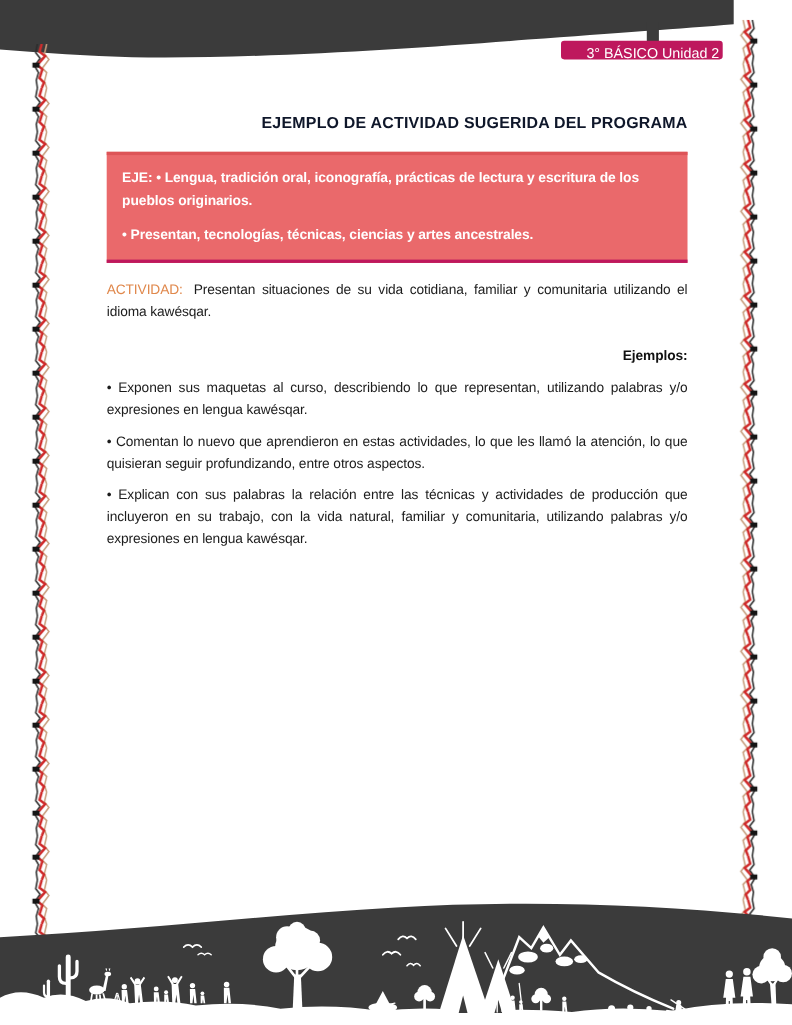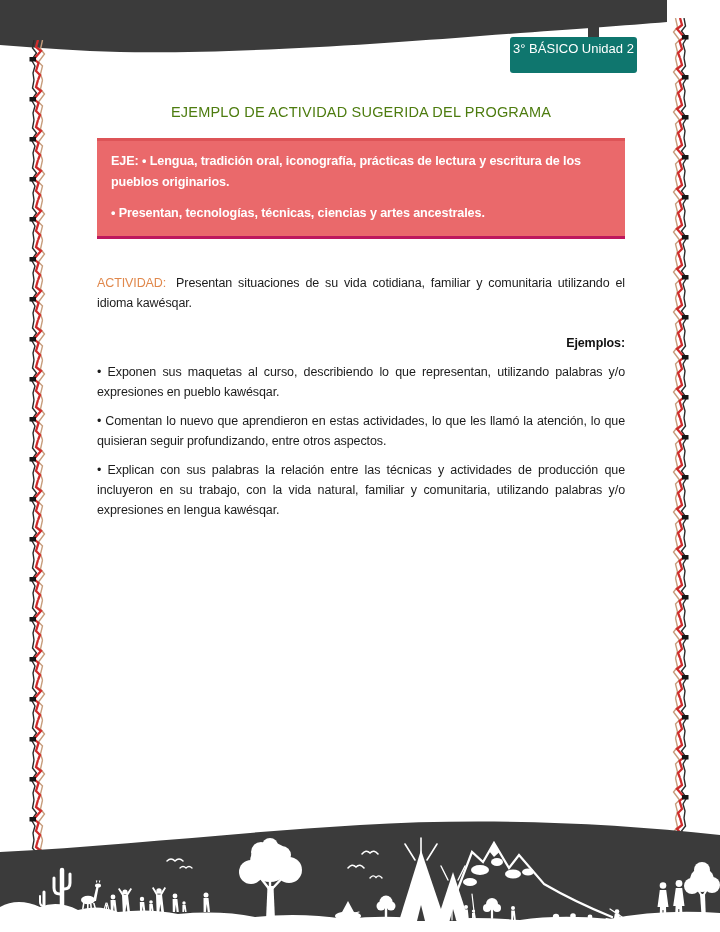--- a/index.html
+++ b/index.html
@@ -4,47 +4,47 @@
 <style>
   html,body{margin:0;padding:0;}
   body{background:#fff;}
   .page{
     position:relative;width:720px;height:932px;background:#ffffff;overflow:hidden;
     font-family:"Liberation Sans","DejaVu Sans",sans-serif;color:#1c1c1c;
   }
   
   .top-banner-svg{position:absolute;top:0;left:0;}
   .unit-badge{
-    position:absolute;left:510px;top:37px;width:127px;height:36px;
-    background:#0f766e;color:#fff;border-radius:3px;
-    font-size:13px;line-height:24px;text-align:center;white-space:nowrap;
+    position:absolute;left:510px;top:37px;width:127px;height:17px;
+    background:#be185d;color:#fff;border-radius:3px;
+    font-size:13px;line-height:24px;text-align:center;white-space:nowrap;padding-left:20px;
   }
   
   .border-left{position:absolute;left:27px;top:40px;}
   .border-right{position:absolute;left:669px;top:18px;}
   
   .content{
     position:absolute;left:97px;top:102px;width:528px;
     font-size:12.5px;line-height:20px;letter-spacing:-0.1px;
   }
   .doc-title{
-    margin:0 0 0 0;font-size:14.5px;font-weight:normal;color:#4d7c0f;
-    text-align:center;letter-spacing:0.2px;
+    margin:0 0 0 0;font-size:14.5px;font-weight:bold;color:#0f172a;
+    text-align:right;letter-spacing:0.2px;
   }
   .eje-box{
     margin-top:16px;background:#ea696b;color:#ffffff;font-weight:bold;
     border-top:3px solid #dd5457;border-bottom:3px solid #be185d;
     padding:10px 14px 12px 14px;font-size:12.6px;line-height:21px;
   }
   .eje-box p{margin:0;}
   .eje-box p + p{margin-top:10px;}
   .contexto{
     margin:18px 0 0 0;font-weight:bold;color:#b04a3f;font-size:12.8px;
   }
-  .actividad{margin:34px 0 0 0;text-align:justify;}
+  .actividad{margin:14px 0 0 0;text-align:justify;}
   .actividad .act-label{color:#e0884c;margin-right:4px;}
   .ejemplos-heading{margin:20px 0 0 0;font-weight:bold;color:#111;text-align:right;}
   .bullet{margin:9px 0 0 0;text-align:justify;}
   
   .footer-art{position:absolute;left:0;bottom:0;}
   .sil{fill:#ffffff;}
   .stk{stroke:#ffffff;fill:none;stroke-linecap:round;}
 </style>
 </head>
 <body>
@@ -94,21 +94,21 @@
     </div>
 
 
     <p class="actividad">
       <span class="act-label">ACTIVIDAD:</span>
       <span>Presentan situaciones de su vida cotidiana, familiar y comunitaria utilizando el idioma kawésqar.</span>
     </p>
 
     <p class="ejemplos-heading">Ejemplos:</p>
 
-    <p class="bullet">• Exponen sus maquetas al curso, describiendo lo que representan, utilizando palabras y/o expresiones en pueblo kawésqar.</p>
+    <p class="bullet">• Exponen sus maquetas al curso, describiendo lo que representan, utilizando palabras y/o expresiones en lengua kawésqar.</p>
     <p class="bullet">• Comentan lo nuevo que aprendieron en estas actividades, lo que les llamó la atención, lo que quisieran seguir profundizando, entre otros aspectos.</p>
     <p class="bullet">• Explican con sus palabras la relación entre las técnicas y actividades de producción que incluyeron en su trabajo, con la vida natural, familiar y comunitaria, utilizando palabras y/o expresiones en lengua kawésqar.</p>
   </div>
 
   <svg class="footer-art" width="720" height="122" viewBox="0 0 720 122">
 
     <path d="M0,42 C120,36 240,22 360,15 C480,8 600,12 720,25 L720,122 L0,122 Z" fill="#3b3b3b"></path>
 
     <path class="sil" d="M0,122 L0,97 Q18,87 40,97 Q58,90 78,100 Q98,94 118,102 Q150,98 178,104 Q220,100 255,107 Q300,102 345,109 Q390,104 430,110 Q470,106 520,110 Q560,104 610,109 Q660,99 720,103 L720,122 Z"></path>
 

